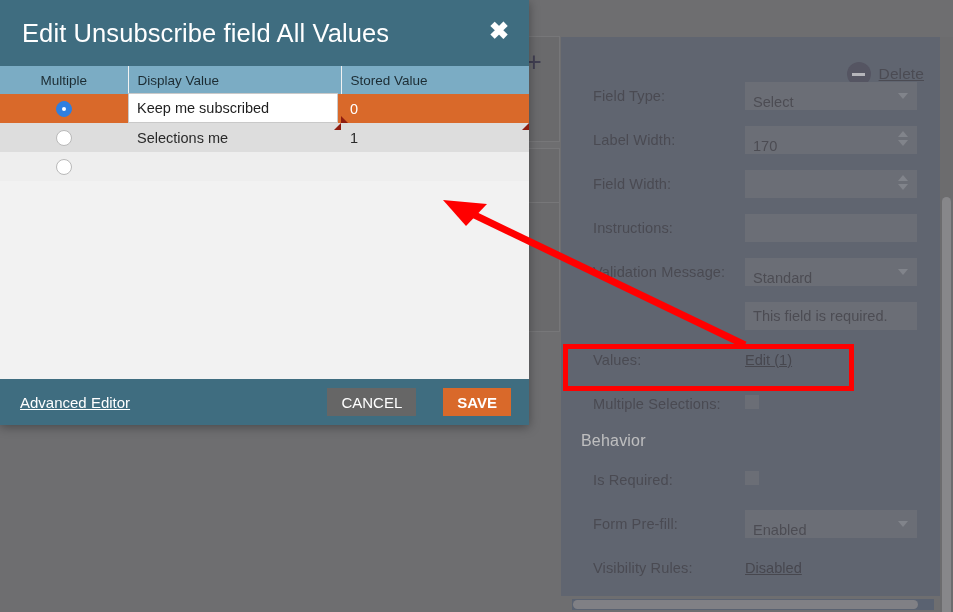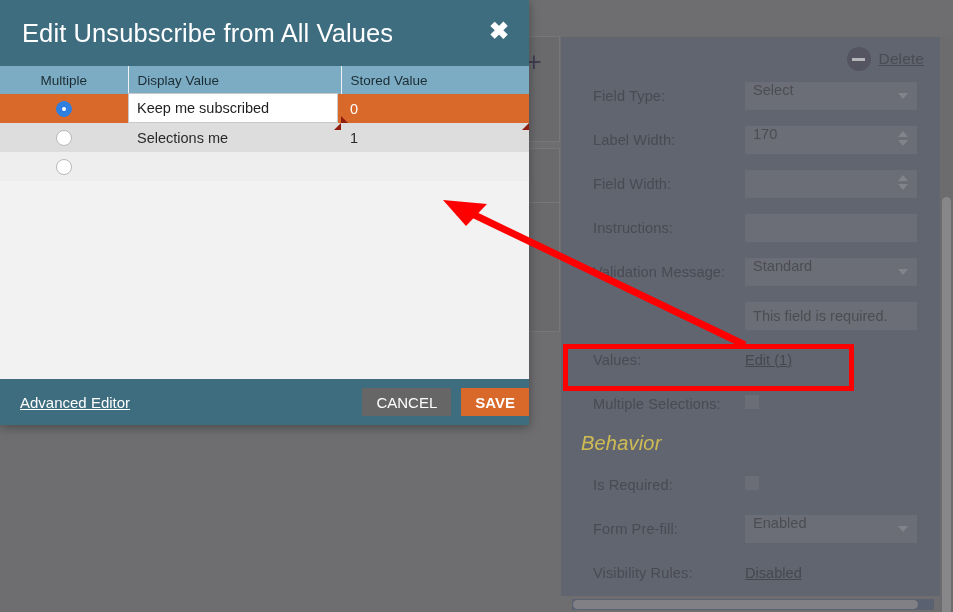--- a/index.html
+++ b/index.html
@@ -58,21 +58,21 @@
     box-sizing: border-box;
   }
   .props-panel-dim {
     position: absolute; inset: 0;
     background: rgba(110,110,112,0.32);
     pointer-events: none;
   }
 
   .delete-row {
     position: absolute;
-    right: 17px; top: 10px;
+    right: 17px; top: 25px;
     display: flex; align-items: center; gap: 8px; text-align: right;
   }
   .delete-circle {
     width: 24px; height: 24px;
     border-radius: 50%;
     background: #4a4a5c;
     display: flex; align-items: center; justify-content: center;
   }
   .delete-circle i {
     display: block;
@@ -107,21 +107,21 @@
     color: #3a3a44;
     letter-spacing: .1px;
   }
   .prop-control { flex: 1 1 auto; }
 
   .ctl {
     position: relative;
     width: 172px; height: 28px;
     background: #6b6f79;
     box-sizing: border-box;
-    display: flex; align-items: flex-start;
+    display: flex; align-items: flex-end;
     padding: 0 8px;
     font-size: 14.6px;
     color: #3d3d46;
   }
 
   .caret-down {
     position: absolute;
     right: 9px; top: 11px;
     width: 0; height: 0;
     border-left: 5px solid transparent;
@@ -159,25 +159,24 @@
   }
 
   .chk {
     width: 14px; height: 14px;
     background: #6b6f79;
     display: inline-block;
   }
 
   .section-head {
     padding-left: 20px;
-    font-size: 20px;
-    color: #fde047;
+    font-size: 16px;
+    color: #e5e5e5;
     margin: 8px 0 14px 0;
     letter-spacing: .2px;
-    font-style: italic;
   }
 
   
   .v-scroll-track {
     position: absolute;
     right: 0; top: 37px;
     width: 13px; height: 575px;
     background: #6c6c6e;
   }
   .v-scroll-thumb {
@@ -329,21 +328,22 @@
   }
   .adv-editor {
     margin-left: 20px;
     color: #ffffff;
     font-size: 15px;
     text-decoration: underline;
     cursor: pointer;
   }
   .footer-btns {
     margin-left: auto;
-    display: flex; gap: 10px;
+    margin-right: 18px;
+    display: flex; gap: 27px;
   }
   .btn {
     height: 28px;
     padding: 0 14px;
     display: flex; align-items: center; justify-content: center;
     font-size: 15px;
     color: #ffffff;
     cursor: pointer;
     border: none;
     font-family: "Liberation Sans", sans-serif;
@@ -500,21 +500,21 @@
     <div class="h-scroll-thumb"></div>
   </div>
 
   <div class="v-scroll-track">
     <div class="v-scroll-thumb"></div>
   </div>
 
   <div class="modal">
 
     <div class="modal-header">
-      <span class="modal-title">Edit Unsubscribe from All Values</span>
+      <span class="modal-title">Edit Unsubscribe field All Values</span>
       <span class="modal-close">✖</span>
     </div>
 
     <table class="vtable">
       <thead>
         <tr>
           <th class="col-default">Multiple</th>
           <th class="col-display">Display Value</th>
           <th class="col-stored">Stored Value</th>
         </tr>

